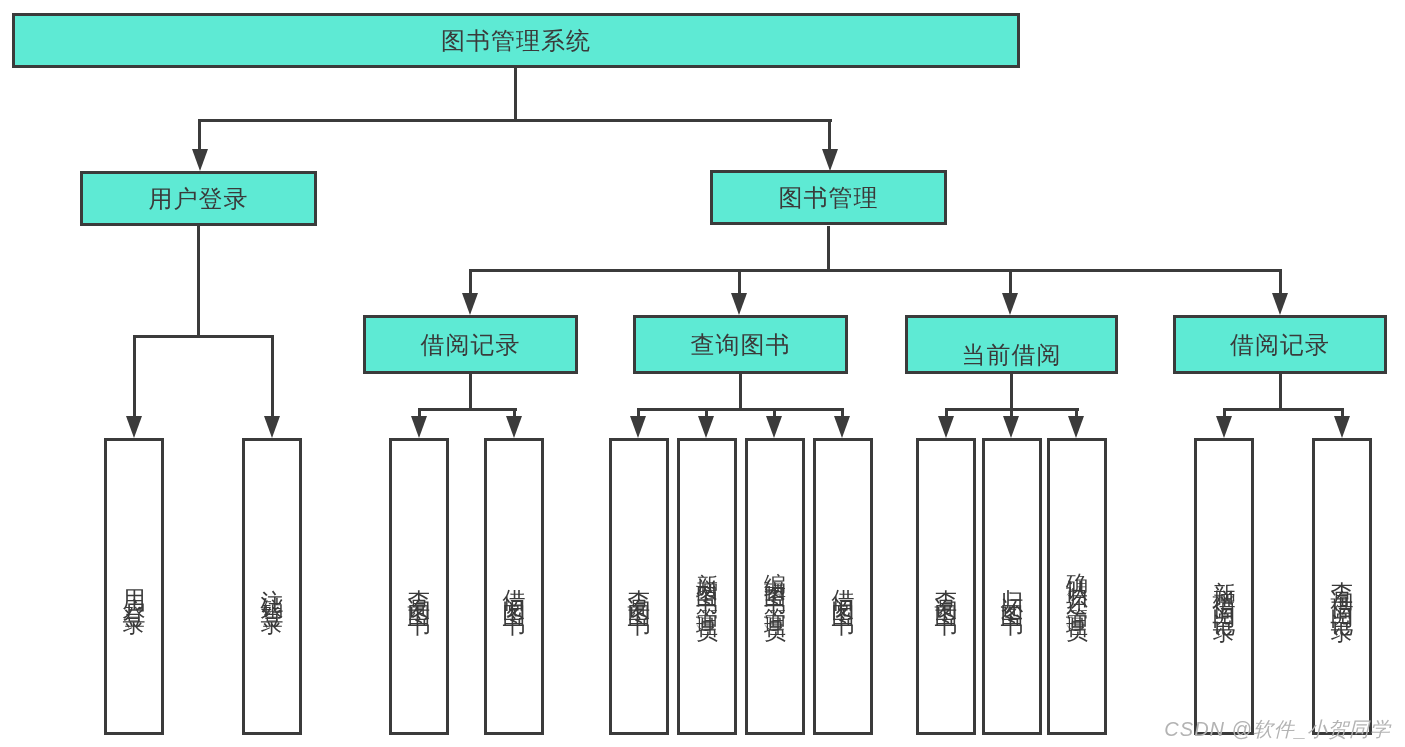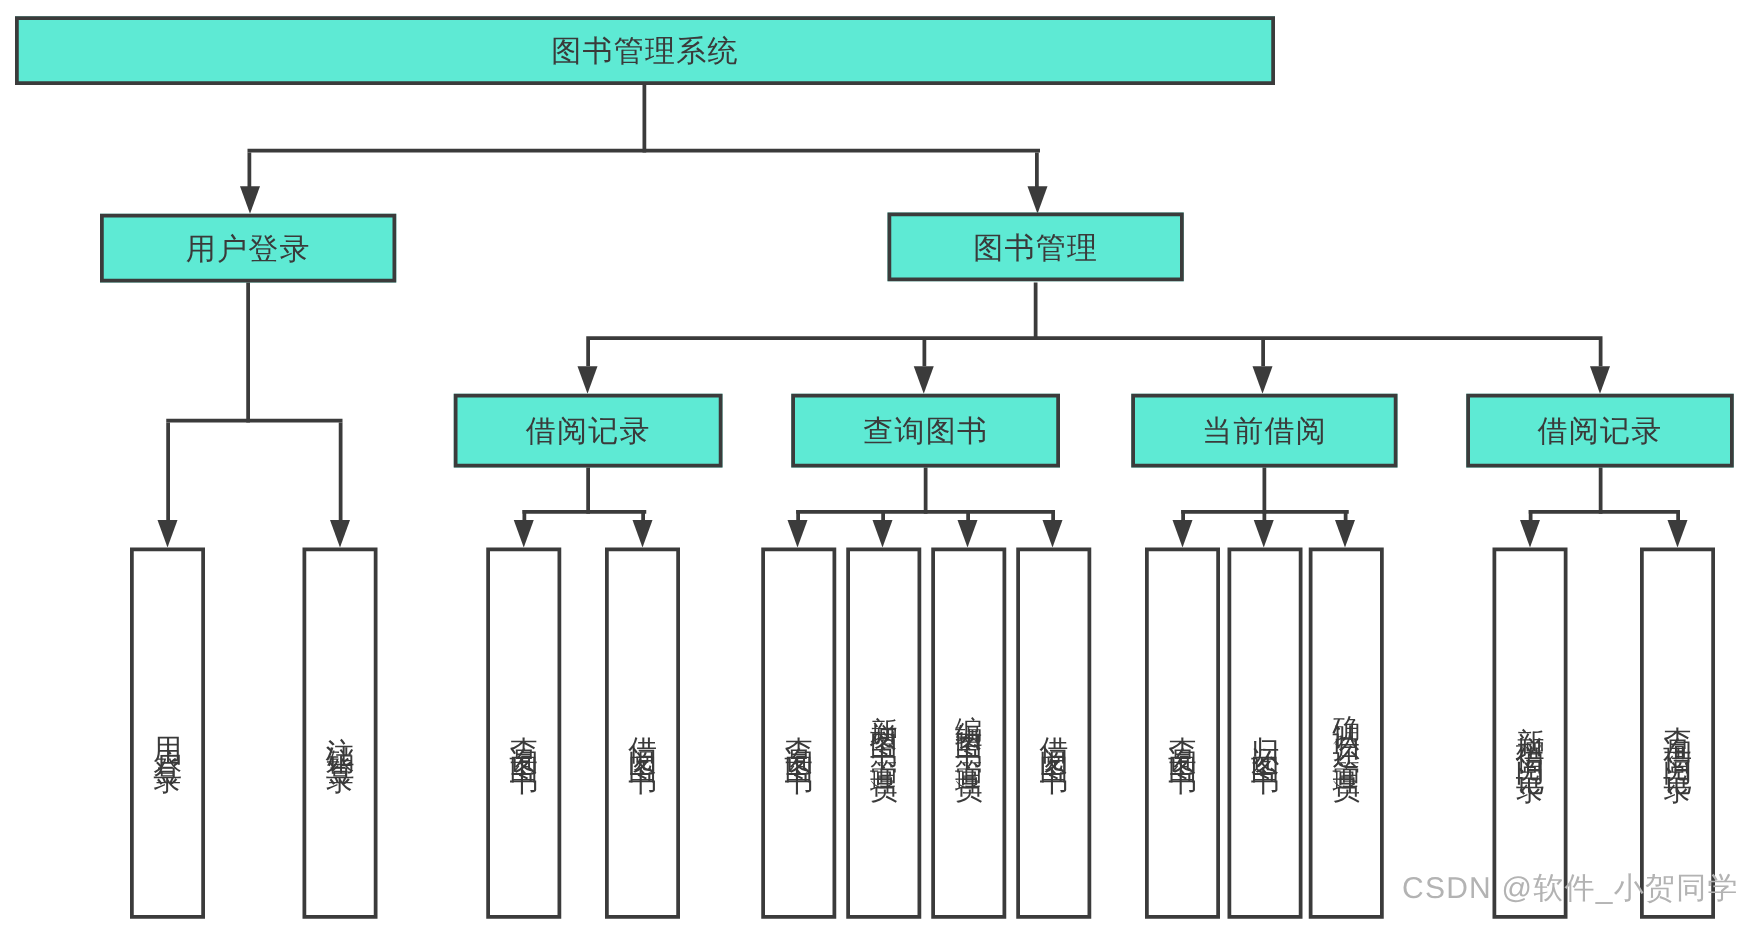--- a/index.html
+++ b/index.html
@@ -50,24 +50,25 @@
   .hl{position:absolute;height:3px;background:var(--line);}
   
   .arrow{
     position:absolute;width:0;height:0;
     border-left:8px solid transparent;
     border-right:8px solid transparent;
     border-top:22px solid var(--line);
   }
   .watermark{
     position:absolute;
-    right:14px;bottom:21px;
-    font-size:24px;color:var(--wm);
+    right:14px;bottom:4px;
+    font-size:20px;color:var(--wm);
     letter-spacing:1px;
     white-space:nowrap;
+    font-style:italic;
   }
 </style>
 </head>
 <body>
 
 <div class="canvas">
 
   <div class="hbox" style="left:12px;top:13px;width:1002px;height:49px;">
     <span>图书管理系统</span>
   </div>
@@ -103,21 +104,21 @@
   <div class="arrow" style="left:1002px;top:293px;"></div>
   <div class="vl" style="left:1279px;top:272px;height:21px;"></div>
   <div class="arrow" style="left:1272px;top:293px;"></div>
 
   <div class="hbox" style="left:363px;top:315px;width:209px;height:53px;">
     <span>借阅记录</span>
   </div>
   <div class="hbox" style="left:633px;top:315px;width:209px;height:53px;">
     <span>查询图书</span>
   </div>
-  <div class="hbox" style="left:905px;top:315px;width:207px;height:53px;">
+  <div class="hbox" style="left:905px;top:315px;width:207px;height:53px;align-items:flex-end;">
     <span>当前借阅</span>
   </div>
   <div class="hbox" style="left:1173px;top:315px;width:208px;height:53px;">
     <span>借阅记录</span>
   </div>
 
   <div class="vl" style="left:469px;top:374px;height:37px;"></div>
   <div class="vl" style="left:739px;top:374px;height:37px;"></div>
   <div class="vl" style="left:1010px;top:374px;height:37px;"></div>
   <div class="vl" style="left:1279px;top:374px;height:37px;"></div>

